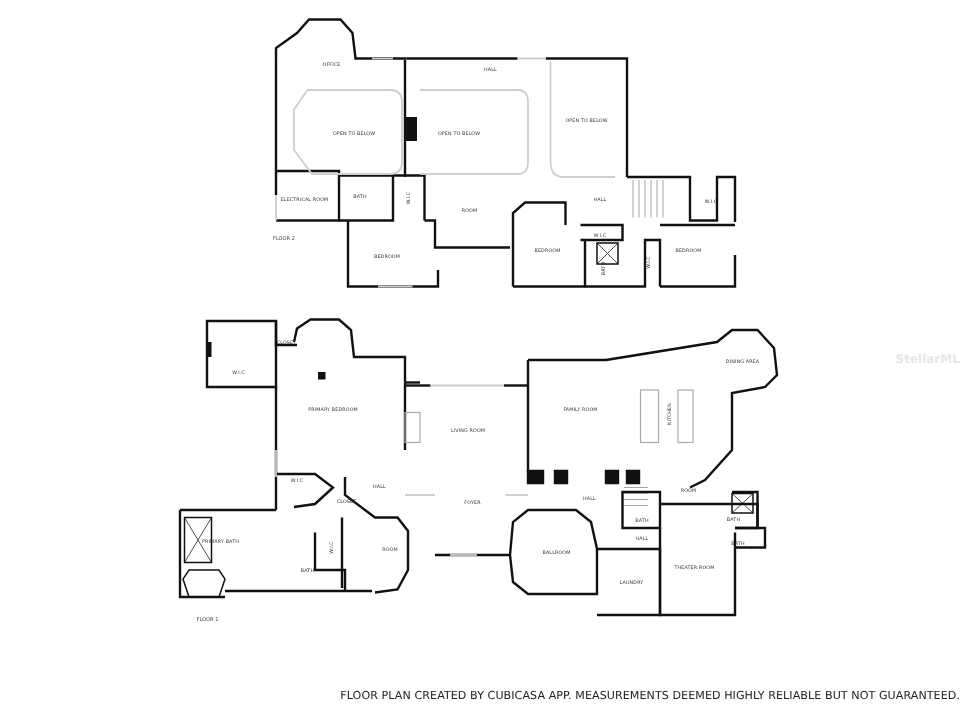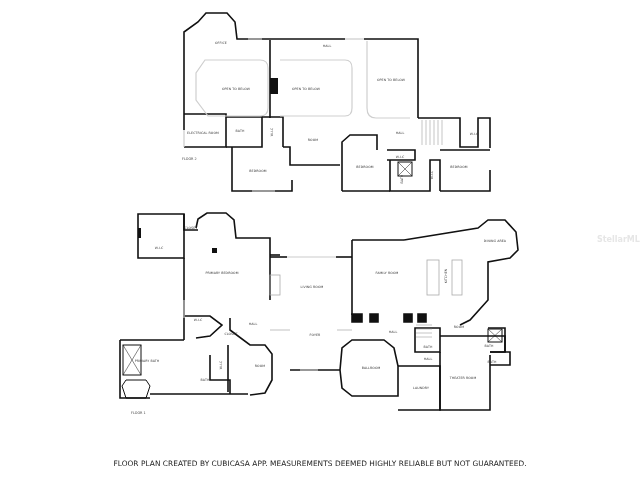--- a/index.html
+++ b/index.html
@@ -1,20 +1,20 @@
 <!DOCTYPE html>
 <html><head>
 <meta charset="utf-8">
 <style>
   html, body { margin:0; padding:0; background:#ffffff; }
   body { width:640px; height:480px; position:relative; overflow:hidden; font-family:"DejaVu Sans", sans-serif; }
   #plan { position:absolute; left:0; top:0; width:640px; height:480px; }
   .lbl { position:absolute; font-size:3.2px; color:#333; letter-spacing:0.1px; white-space:nowrap; transform:translate(-50%,-50%); text-transform:uppercase; }
   .floorlbl { position:absolute; font-size:3.4px; color:#444; white-space:nowrap; text-transform:uppercase; }
-  .footer { position:absolute; left:0; width:640px; top:459px; text-align:center; font-size:7.4px; color:#222; letter-spacing:0.05px; }
+  .footer { position:absolute; left:0; width:640px; top:459px; text-align:right; font-size:7.4px; color:#222; letter-spacing:0.05px; }
   .watermark { position:absolute; left:597px; top:235px; font-size:8px; color:#e6e6e6; font-weight:bold; }
 </style>
 </head>
 <body>
 
 <svg id="plan" viewBox="0 0 640 480" xmlns="http://www.w3.org/2000/svg">
   <g fill="none" stroke="#111" stroke-width="1.6" stroke-linejoin="miter">
 
     <g>
 

